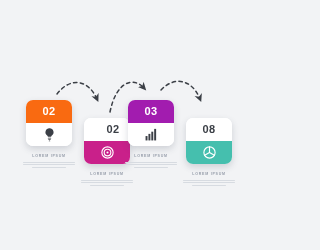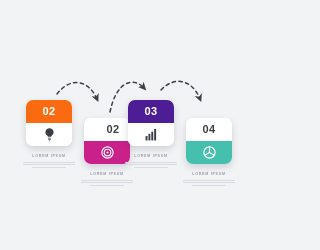--- a/index.html
+++ b/index.html
@@ -117,21 +117,21 @@
       <div class="cap-lines">
         <div class="cap-line l1"></div>
           <div class="cap-line l2"></div>
           <div class="cap-line l3"></div>
       </div>
     </div>
   </div>
 
   <div class="step" style="left:128px;top:100px;">
     <div class="card">
-      <div class="half" style="background:#4c1d95;">
+      <div class="half" style="background:#a21caf;">
         <span class="num on-color">03</span>
       </div>
       <div class="half" style="background:#ffffff;">
         <span class="icon-wrap">
           <svg width="15" height="15" viewBox="0 0 24 24" fill="#3b3f46">
             <rect x="2.5" y="14.5" width="3.1" height="7"></rect>
             <rect x="7.1" y="11" width="3.1" height="10.5"></rect>
             <rect x="11.7" y="7.5" width="3.1" height="14"></rect>
             <rect x="16.3" y="3" width="3.1" height="18.5"></rect>
           </svg>
@@ -144,21 +144,21 @@
         <div class="cap-line l1"></div>
           <div class="cap-line l2"></div>
           <div class="cap-line l3"></div>
       </div>
     </div>
   </div>
 
   <div class="step" style="left:186px;top:118px;">
     <div class="card">
       <div class="half" style="background:#ffffff;">
-        <span class="num on-white">04</span>
+        <span class="num on-white">08</span>
       </div>
       <div class="half" style="background:#45bfae;">
         <span class="icon-wrap">
           <svg width="15" height="15" viewBox="0 0 24 24" fill="none" stroke="#ffffff" stroke-width="1.8">
             <circle cx="12" cy="12" r="9"></circle>
             <path d="M12 12 L12 3" stroke-linecap="round"></path>
             <path d="M12 12 L19.8 16.5" stroke-linecap="round"></path>
             <path d="M12 12 L4.2 16.5" stroke-linecap="round"></path>
           </svg>
         </span>

